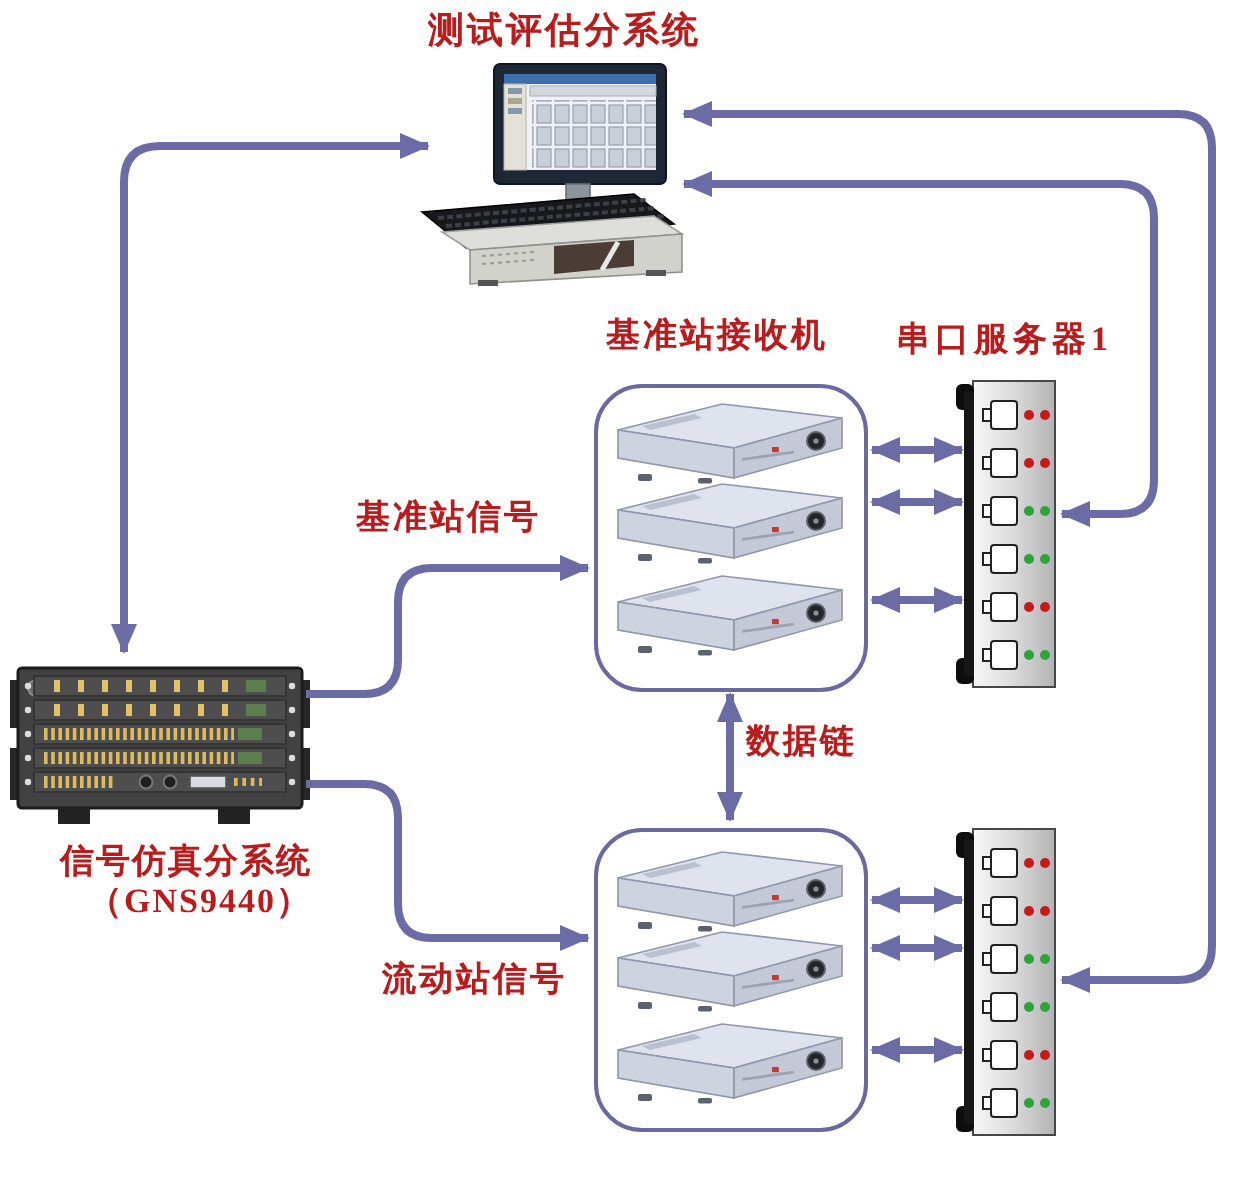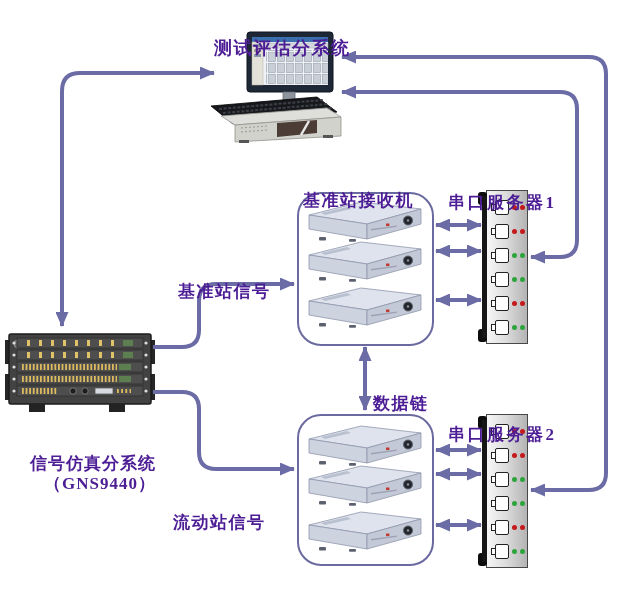--- a/index.html
+++ b/index.html
@@ -2,22 +2,22 @@
 <html style="--arrow: #6b6ba6; --boxline: #6a6aa0;"><head>
 <meta charset="utf-8">
 <style>
   html,body { margin:0; padding:0; background:#fff; }
   .canvas {
     position:relative; width:620px; height:601px; background:#ffffff;
     overflow:hidden;
     font-family:"Liberation Serif","DejaVu Serif",serif;
   }
   .lbl {
-    position:absolute; font-weight:bold; font-size:17px; color:#4c1d95;
-    letter-spacing:1.5px; white-space:nowrap; z-index:9; line-height:1.2;margin-top:33px;
+    position:absolute; font-weight:bold; font-size:17px; color:#b91c1c;
+    letter-spacing:1.5px; white-space:nowrap; z-index:9; line-height:1.2;
   }
   .lbl.big { font-size:18px; }
   .lbl.center { text-align:right; letter-spacing:1px; }
   .group-box {
     position:absolute; border:2.5px solid var(--boxline,#6a6aa0);
     border-radius:24px; z-index:1; background:transparent;
   }
   .device { position:absolute; z-index:3; }
   .overlay { position:absolute; left:0; top:0; z-index:6; pointer-events:none; }
   .flow { fill:none; stroke:var(--arrow,#6b6ba6); stroke-width:4; }
@@ -285,18 +285,17 @@
 
   <div class="lbl" style="left:178px;top:249px">基准站信号</div>
 
   <div class="lbl center" style="left:4px;top:421px;width:152px">
     <div>信号仿真分系统</div>
     <div>（GNS9440）</div>
   </div>
 
   <div class="lbl" style="left:373px;top:361px">数据链</div>
 
-  <div class="lbl" style="left:173px;top:480px">流动站信号</div>
-
-  <div class="lbl" style="left:448px;top:392px;letter-spacing:2.5px">串口服务器2</div>
+  <div class="lbl" style="left:191px;top:480px">流动站信号</div>
+
 
 
 </div>
 
 </body></html>

